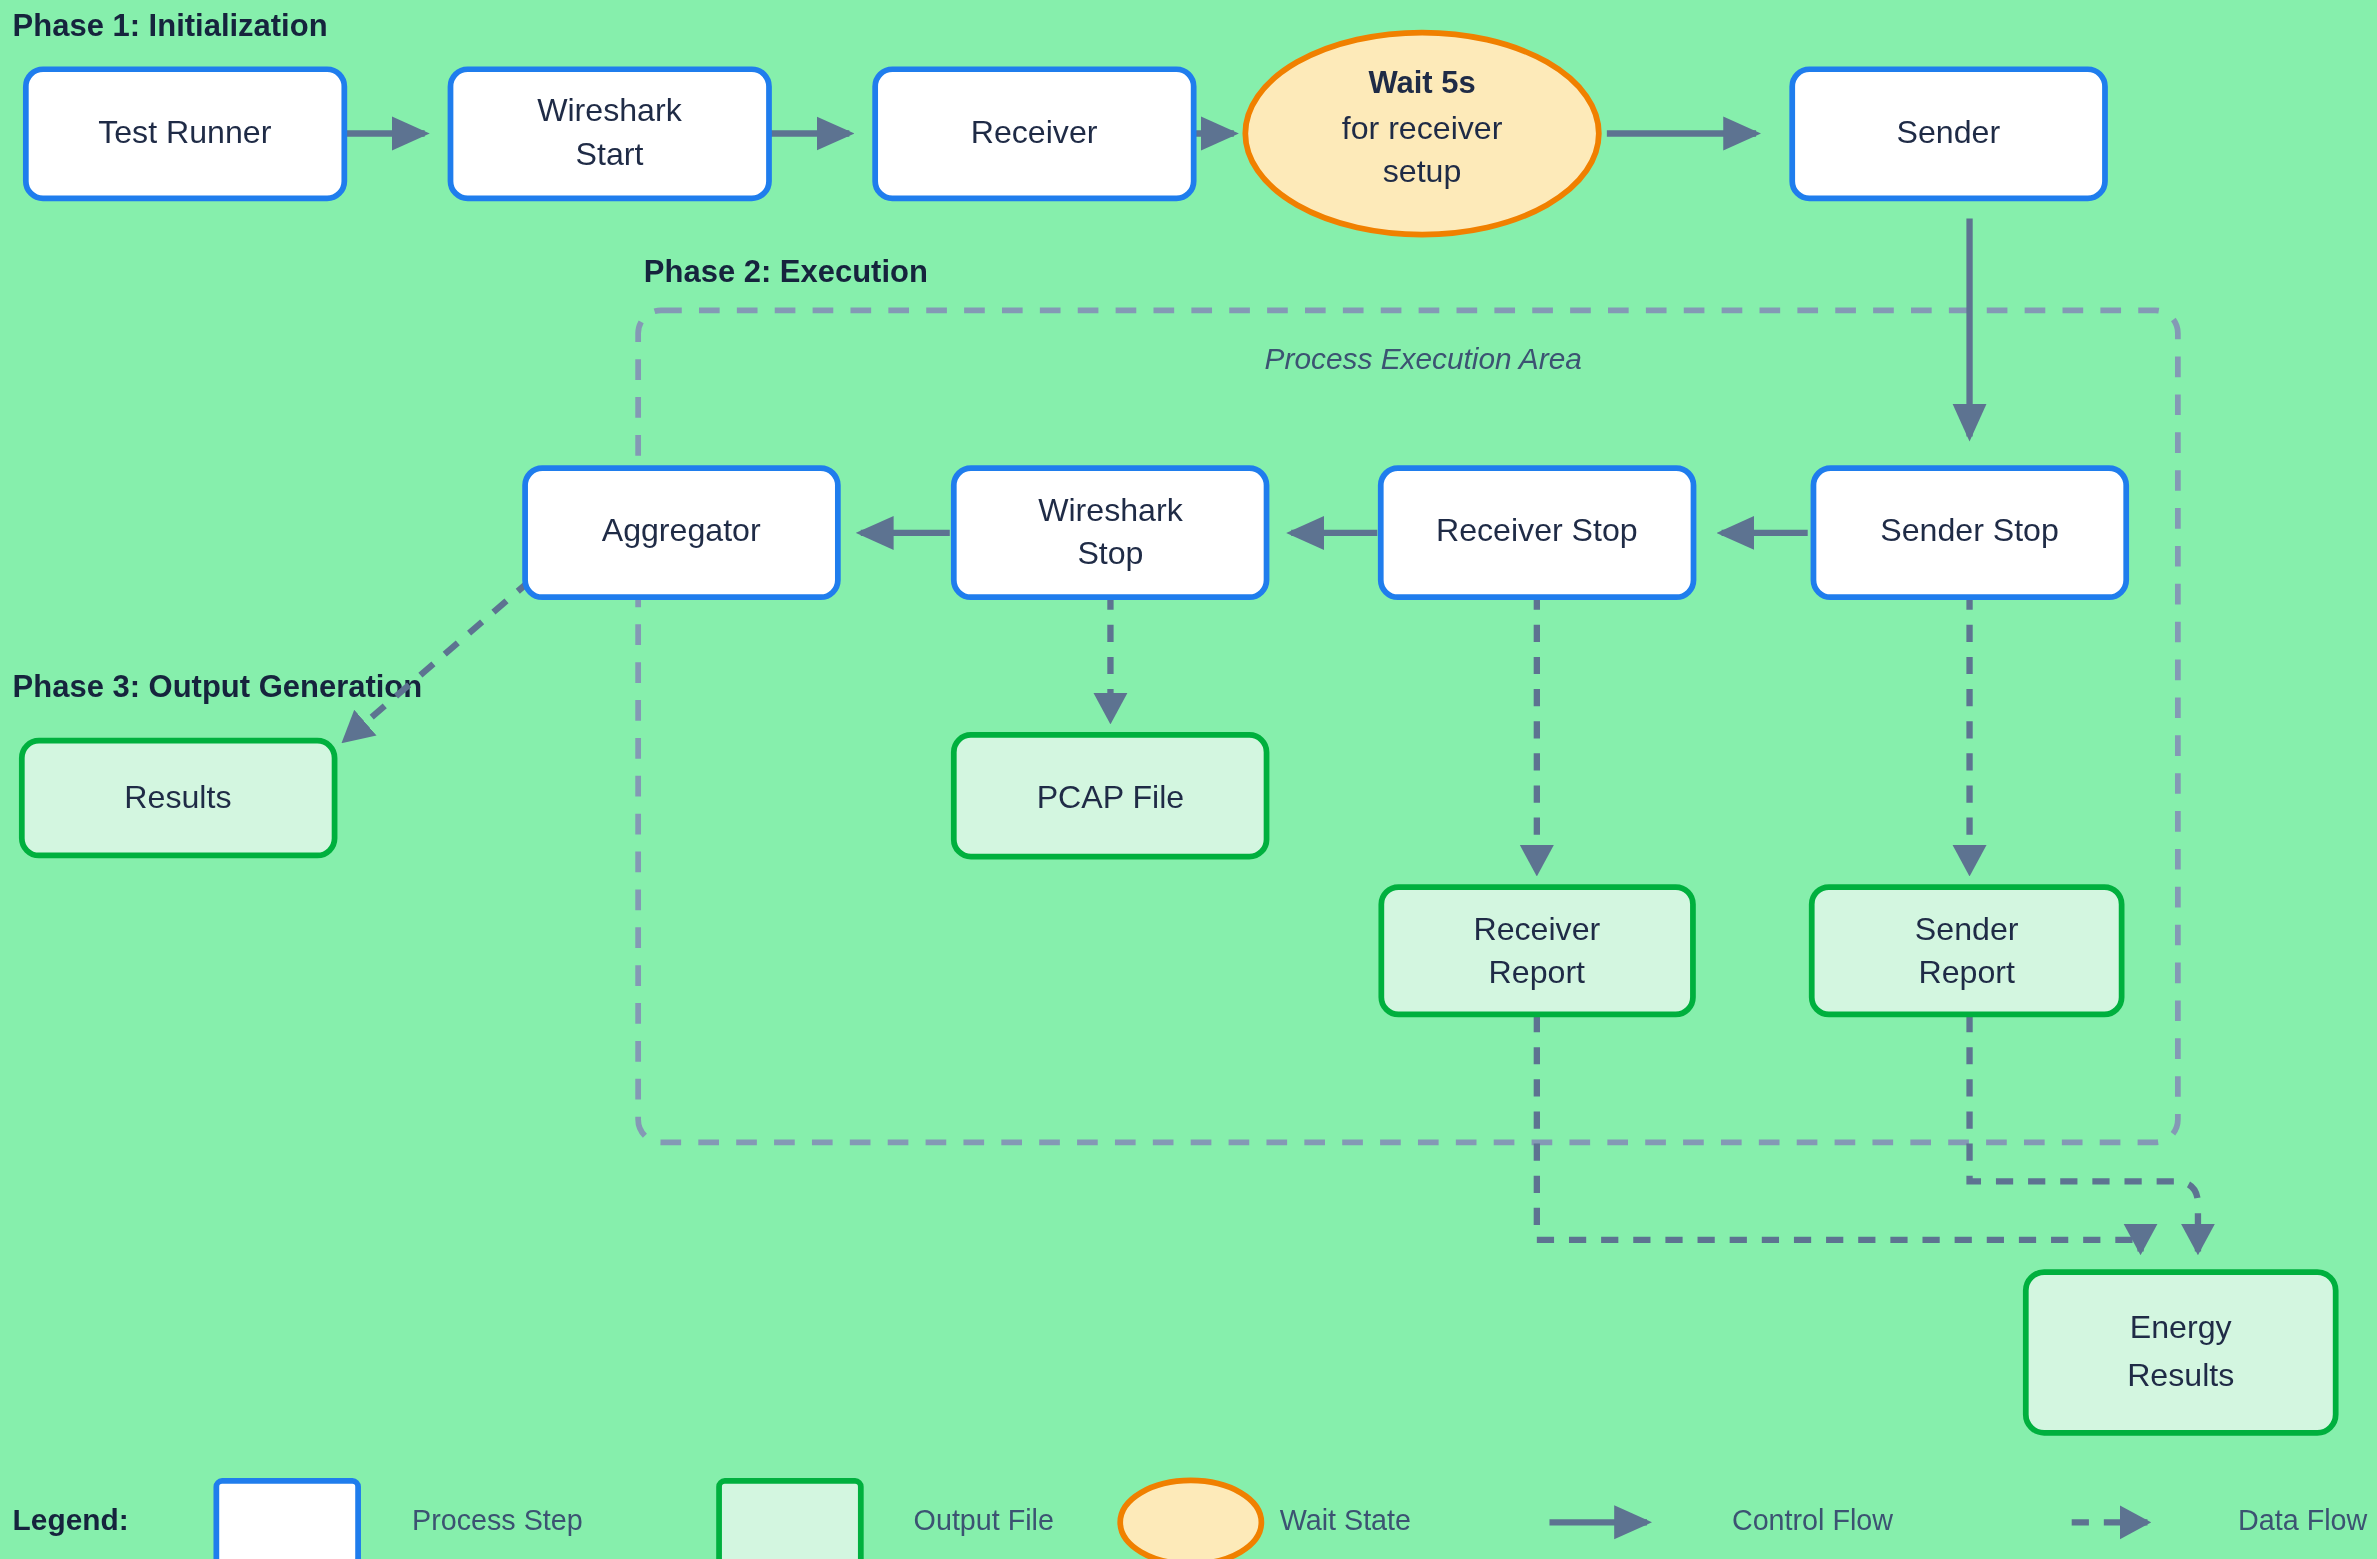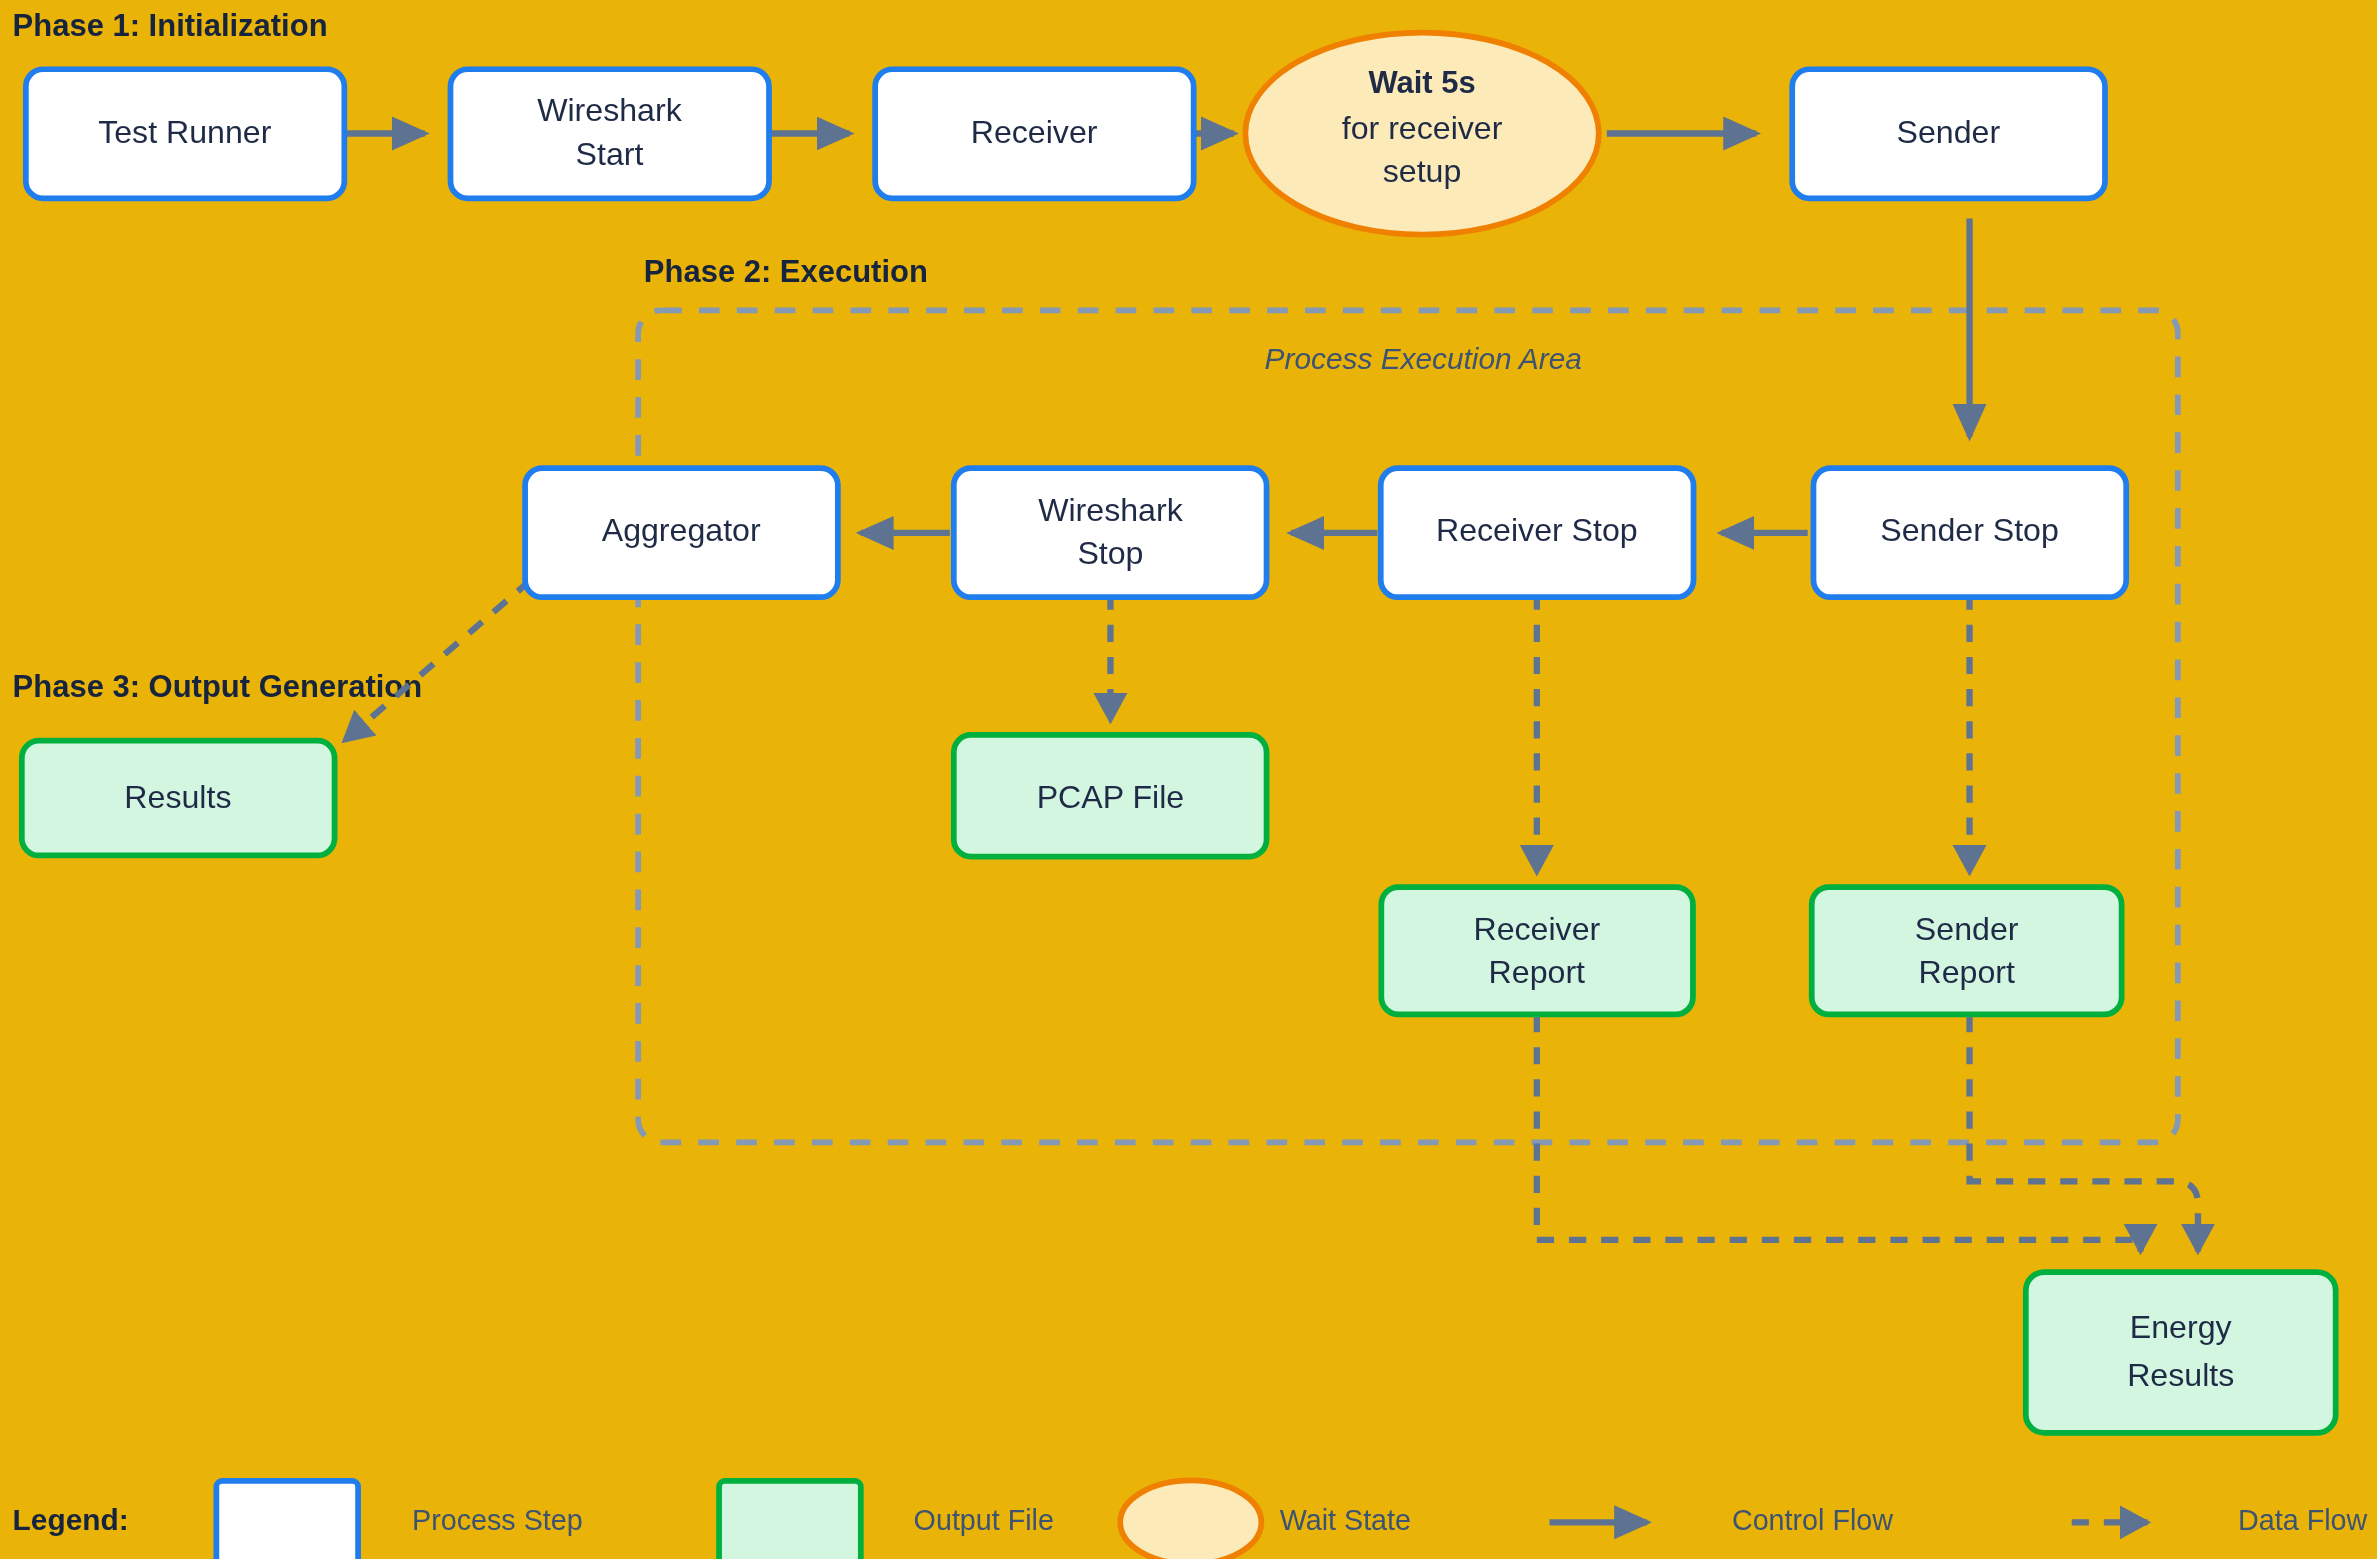--- a/index.html
+++ b/index.html
@@ -1,17 +1,17 @@
 <!DOCTYPE html>
 <html style="font-size:9.2px"><head>
 <meta charset="utf-8">
 <style>
   html,body{margin:0;padding:0;background:#ffffff;}
   body{width:2377px;height:1560px;font-family:"Liberation Sans",sans-serif;}
-  #stage{position:relative;width:2377px;height:1560px;overflow:hidden;background:#eab308;}
+  #stage{position:relative;width:2377px;height:1560px;overflow:hidden;background:#86efac;}
   svg{position:absolute;left:0;top:0;width:2377px;height:1560px;}
   .nodeLabel{font-family:"Liberation Sans",sans-serif;font-size:56px;fill:#1f2b46;text-anchor:middle;dominant-baseline:middle;}
   .nodeLabelBold{font-family:"Liberation Sans",sans-serif;font-size:54px;font-weight:bold;fill:#1f2b46;text-anchor:middle;dominant-baseline:middle;}
   .phaseLabel{font-family:"Liberation Sans",sans-serif;font-size:54px;font-weight:bold;fill:#16243d;dominant-baseline:middle;}
   .areaLabel{font-family:"Liberation Sans",sans-serif;font-size:52px;font-style:italic;fill:#3c5372;text-anchor:middle;dominant-baseline:middle;}
   .legendLabel{font-family:"Liberation Sans",sans-serif;font-size:50px;fill:#3c5372;dominant-baseline:middle;}
   .legendTitle{font-family:"Liberation Sans",sans-serif;font-size:52px;font-weight:bold;fill:#16243d;dominant-baseline:middle;}
   .procBox{fill:#ffffff;stroke:#1f7ded;stroke-width:10;}
   .outBox{fill:#d3f6e0;stroke:#00b03e;stroke-width:10;}
   .waitEllipse{fill:#fdeab9;stroke:#f08000;stroke-width:10;}

